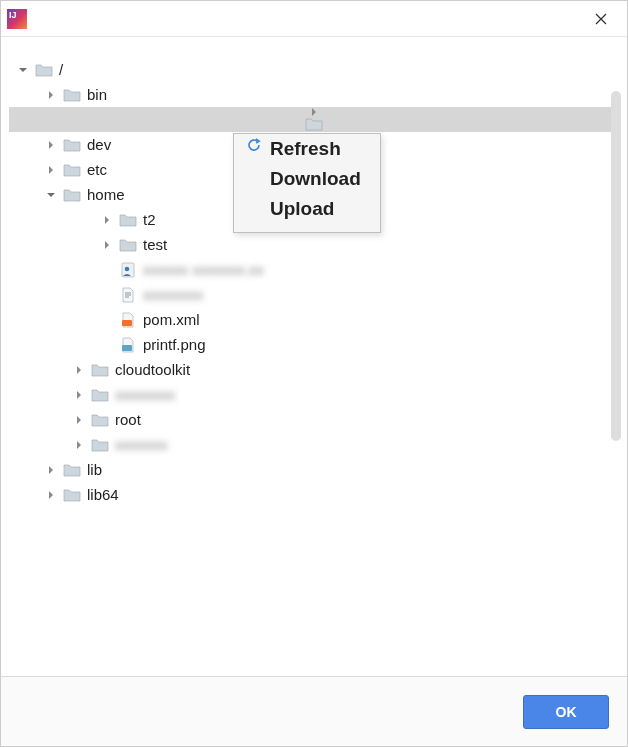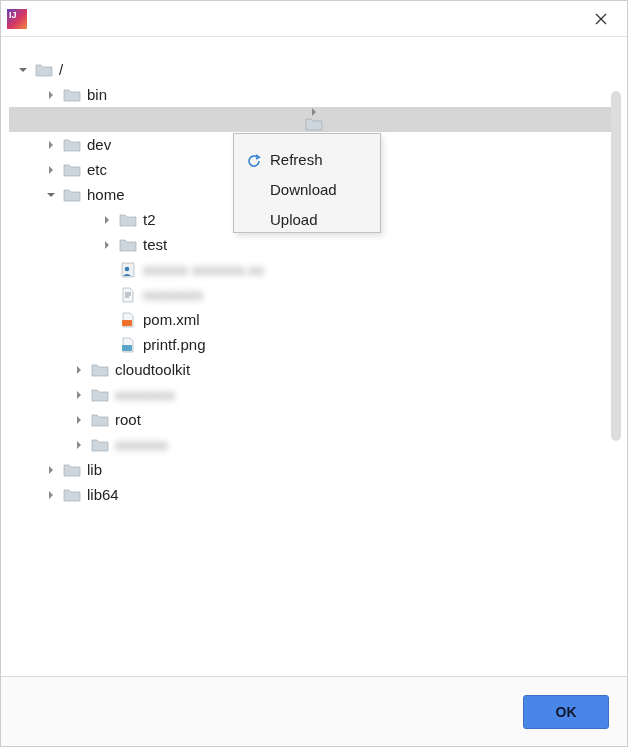--- a/index.html
+++ b/index.html
@@ -78,40 +78,40 @@
     position:absolute; bottom:0; left:0; right:0; height:70px;
     border-top:1px solid #d9d9d9;
     display:flex; justify-content:flex-end; align-items:center;
     padding-right:18px;
     background:#fafafa;
   }
   .ok-btn {
     width:86px; height:34px;
     background:#4a86e8;
     border:1px solid #3b6fc4;
-    color:#0f172a;
+    color:#ffffff;
     font-size:14px; font-weight:600;
     border-radius:3px;
   }
 
   .ctxmenu {
     position:absolute;
     left:232px; top:132px;
     width:148px;
     background:#f5f5f5;
     border:1px solid #bfbfbf;
     box-shadow: 2px 3px 6px rgba(0,0,0,0.12);
     padding:4px 0;
     z-index:50;
   }
   .ctxmenu .mitem {
     height:30px;
-    display:flex; align-items:flex-end;
+    display:flex; align-items:flex-start;
     padding:0 12px 0 10px;
-    font-size:15px; color:#222;
+    font-size:19px; color:#222;font-weight:bold;
   }
   .ctxmenu .micon { width:20px; display:inline-flex; justify-content:center; margin-right:6px;}
   .ctxmenu .micon svg { width:14px; height:14px; }
 
   .scrollbar {
     position:absolute;
     right:6px; top:54px;
     width:10px; height:350px;
     background:#ddd;
     border-radius:5px;

